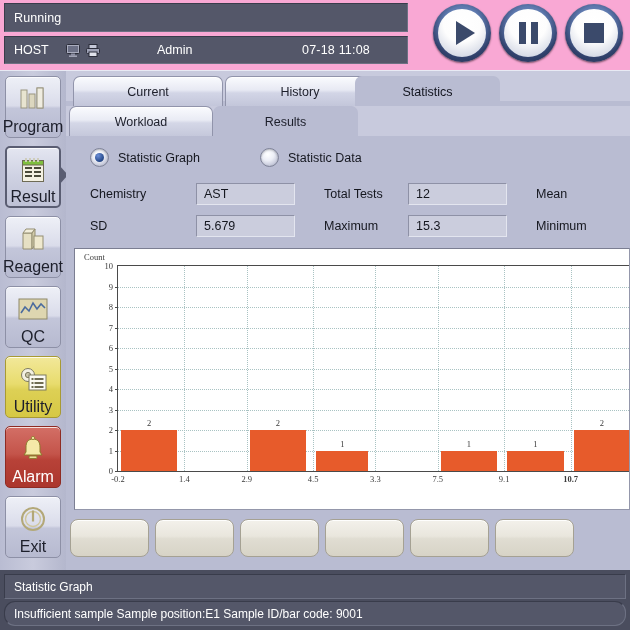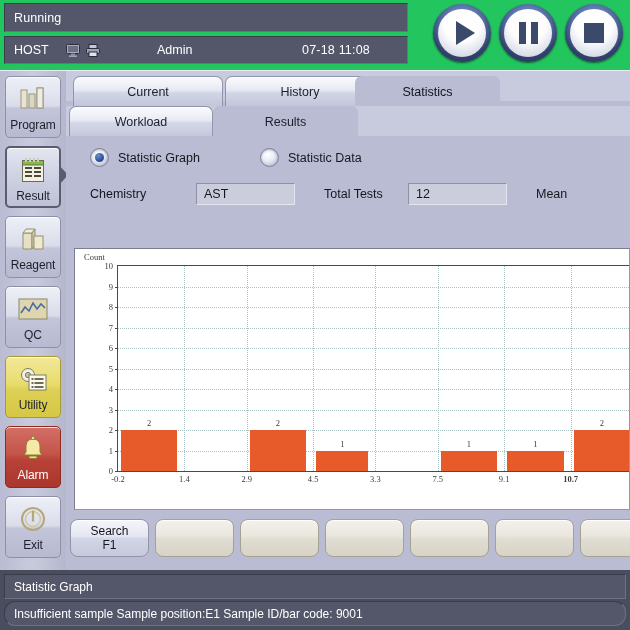--- a/index.html
+++ b/index.html
@@ -11,21 +11,21 @@
   }
   #app {
     position: relative;
     width: 630px; height: 630px;
     background: #4a4d5e;
   }
 
   
   .topbar {
     position: absolute; left: 0; top: 0; width: 630px; height: 70px;
-    background: #22c55e;
+    background: #f9a8d4;
   }
   .status-strip {
     position: absolute; left: 4px; top: 3px; width: 404px; height: 29px;
     background: #545769;
     border: 1px solid #6d7183;
     border-top-color: #393c4b;
     border-left-color: #393c4b;
     display: flex; align-items: center;
   }
   .status-strip .txt {
@@ -93,21 +93,21 @@
     width: 56px; height: 62px; margin: 0 auto 8px auto;
     border-radius: 5px;
     border: 1px solid #8d90a6;
     background: linear-gradient(to bottom, #eef0f7 0%, #dadcea 48%, #c3c6da 52%, #b7bad0 100%);
     display: flex; flex-direction: column; align-items: center; justify-content: flex-start;
     padding-top: 6px;
     cursor: pointer;
     box-shadow: inset 0 1px 0 rgba(255,255,255,.8);
   }
   .side-btn .lbl {
-    font-size: 12px; color: #1d1f2b; margin-top: 3px; letter-spacing: -.1px;
+    font-size: 16px; color: #1d1f2b; margin-top: 3px; letter-spacing: -.1px;
   }
   .side-btn.active {
     border: 2px solid #5a5d72;
     background: linear-gradient(to bottom, #e4e6f1 0%, #ced1e2 50%, #bfc2d6 100%);
   }
   .side-btn.active .pointer {
     position: absolute; right: -9px; top: 17px;
     width: 0; height: 0;
     border-left: 9px solid #5a5d72;
     border-top: 10px solid transparent;
@@ -501,20 +501,27 @@
           </label>
         </div>
 
         <div class="fields">
           <div class="field-row">
             <span class="f-label" style="width:96px">Chemistry</span>
             <span class="f-input w-in1">AST</span>
             <span class="f-label w-lab2">Total Tests</span>
             <span class="f-input w-in2">12</span>
             <span class="f-label w-lab3">Mean</span>
+          </div>
+          <div class="field-row">
+            <span class="f-label" style="width:96px">SD</span>
+            <span class="f-input w-in1">5.679</span>
+            <span class="f-label w-lab2">Maximum</span>
+            <span class="f-input w-in2">15.3</span>
+            <span class="f-label w-lab3">Minimum</span>
           </div>
         </div>
 
         <div class="chart-wrap">
           <div class="axis-title">Count</div>
           <div class="plot" id="plot">
               <div class="ytick" style="top: 205px;">0</div>
               <div class="ytickmark" style="top: 205px;"></div>
               <div class="gl-h" style="top: 184.5px;"></div>
               <div class="ytick" style="top: 184.5px;">1</div>
@@ -574,24 +581,20 @@
               <div class="bar" style="left: 389.136px; width: 56.432px; height: 20.5px; background: rgb(231, 91, 43);">
                 <span class="bar-val">1</span>
               </div>
               <div class="bar" style="left: 455.568px; width: 56.432px; height: 41px; background: rgb(231, 91, 43);">
                 <span class="bar-val">2</span>
               </div>
             </div>
         </div>
 
         <div class="fnbar" id="fnbar">
-            <div class="fnbtn">
-              <span>Search</span>
-              <span>F1</span>
-            </div>
             <div class="fnbtn blank"></div>
             <div class="fnbtn blank"></div>
             <div class="fnbtn blank"></div>
             <div class="fnbtn blank"></div>
             <div class="fnbtn blank"></div>
             <div class="fnbtn blank"></div>
           </div>
 
       </div>
     </div>

